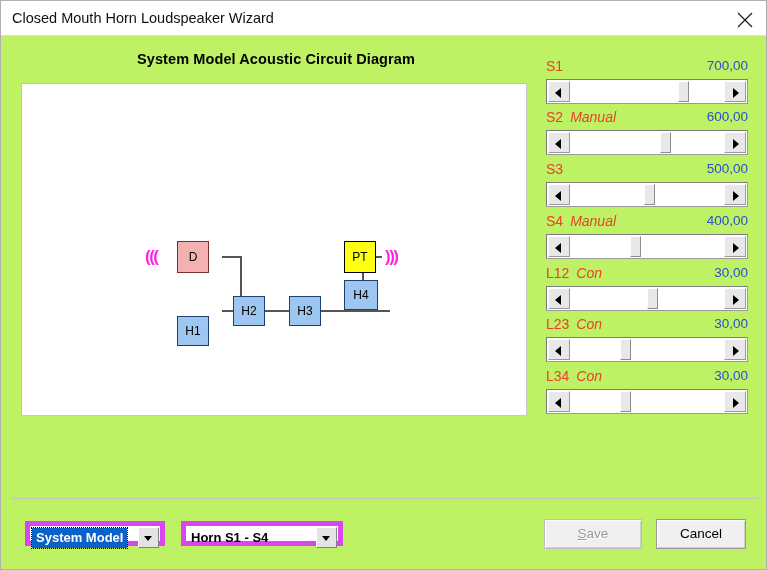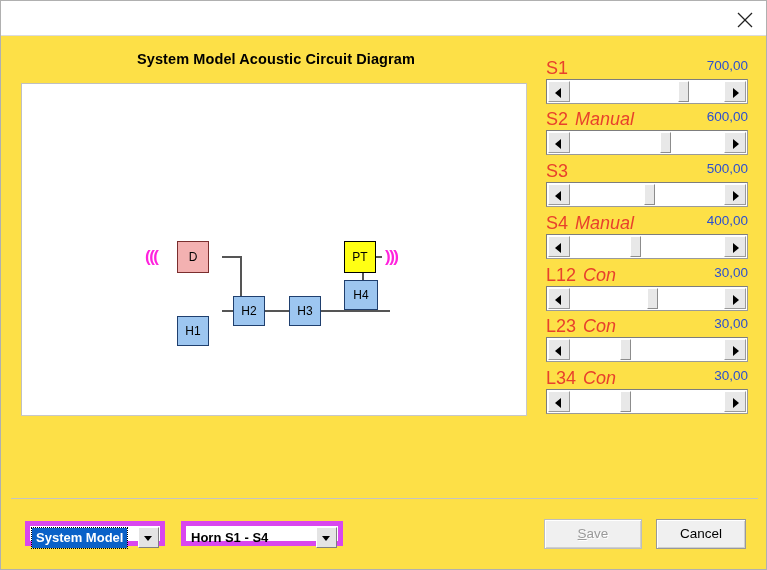--- a/index.html
+++ b/index.html
@@ -51,21 +51,21 @@
   }
   #close-button svg { position:absolute; left: 15px; top: 11px; }
 
   
   #client {
     position: absolute;
     left: 0;
     top: 35px;
     width: 767px;
     height: 535px;
-    background: #fde047;
+    background: #bef264;
   }
 
   
   #diagram-heading {
     position: absolute;
     left: 136px;
     top: 15px;
     font-size: 14.5px;
     font-weight: bold;
     color: #000000;
@@ -218,21 +218,21 @@
   }
   .btn.disabled { color: #9a9a9a; text-shadow: 1px 1px 0 #ffffff; border-color: #bdbdbd; }
   .btn u { text-decoration: underline; }
 
   
   #slider-panel { position: absolute; left: 545px; top: 22px; width: 202px; }
   .slider-group { position: absolute; left: 0; width: 202px; height: 52px; }
   .sl-label {
     position: absolute;
     left: 0; top: 0;
-    font-size: 18px;
+    font-size: 14px;
     color: #e8412c;
     white-space: nowrap;
   }
   .sl-label .sub { margin-left: 7px; font-style: italic; }
   .sl-value {
     position: absolute;
     right: 0; top: 0;
     font-size: 13.5px;
     color: #2b4fd0;
     white-space: nowrap;
@@ -276,20 +276,21 @@
     border-bottom-color: #8c8c8c;
     box-sizing: border-box;
   }
 </style>
 </head>
 <body>
 
 <div id="window">
 
   <div id="titlebar">
+    <div id="title-text">Closed Mouth Horn Loudspeaker Wizard</div>
     <div id="close-button">
       <svg width="16" height="16" viewBox="0 0 16 16" aria-hidden="true">
         <line x1="1" y1="1" x2="15" y2="15" stroke="#222222" stroke-width="1.3"></line>
         <line x1="15" y1="1" x2="1" y2="15" stroke="#222222" stroke-width="1.3"></line>
       </svg>
     </div>
   </div>
 
   <div id="client">
 

